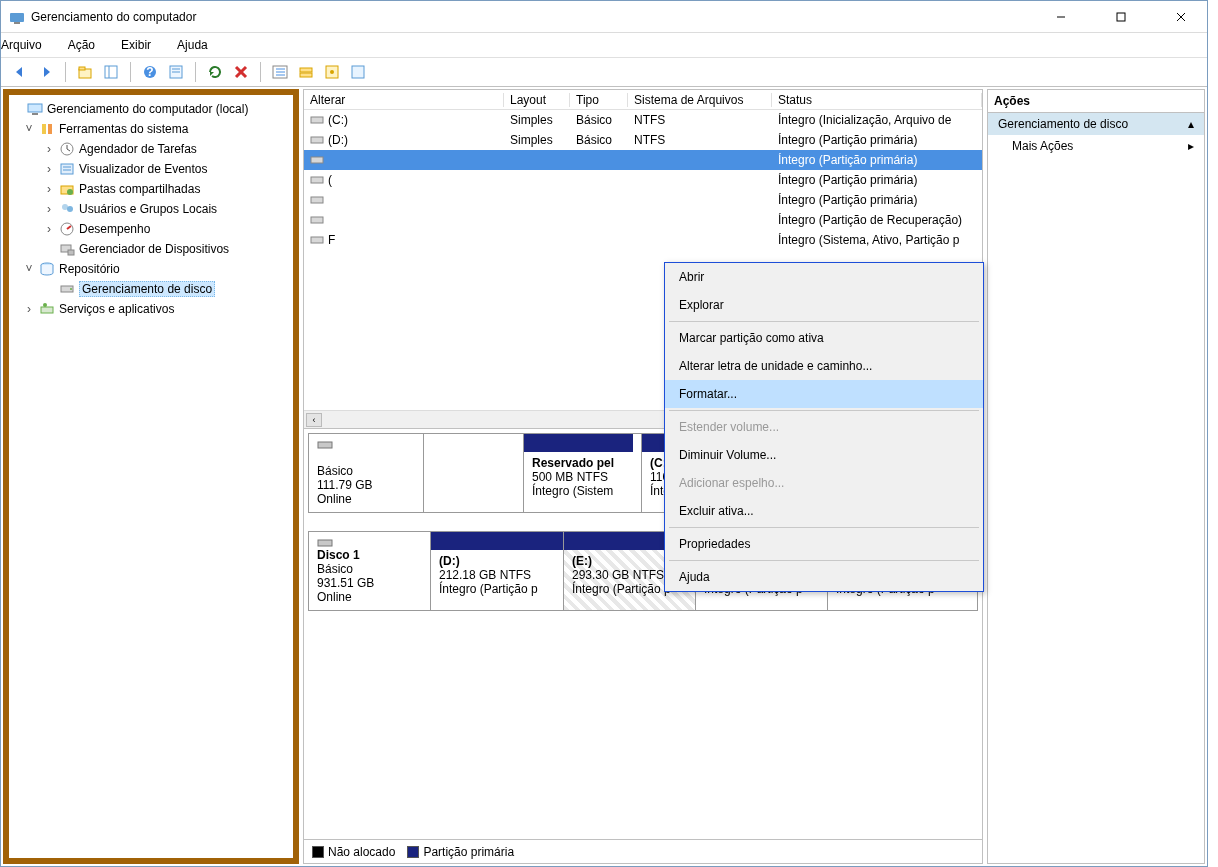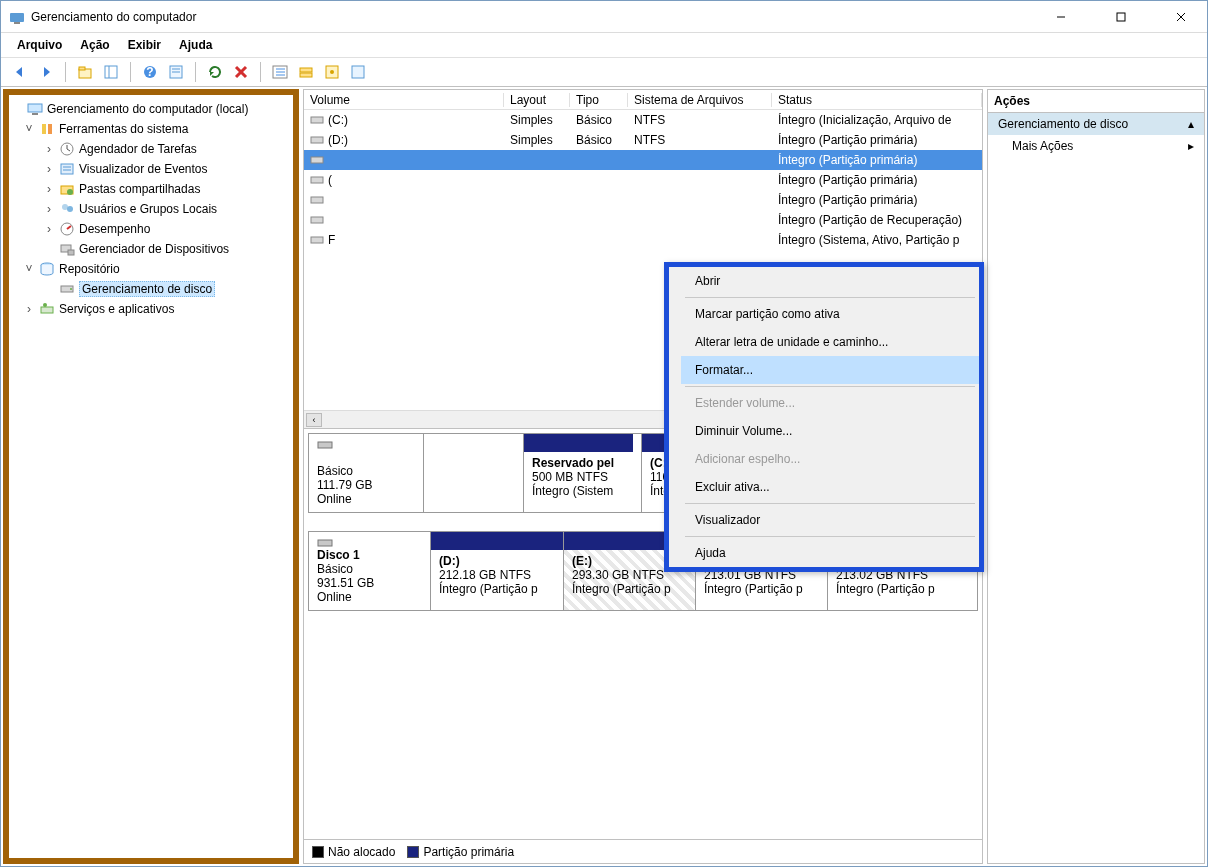--- a/index.html
+++ b/index.html
@@ -2,21 +2,21 @@
 <html><head>
 <meta charset="utf-8">
 <style>
   * { box-sizing: border-box; font-family: "Segoe UI", Tahoma, sans-serif; font-size: 12px; }
   html, body { margin: 0; padding: 0; background: #fff; color: #000; }
   .window { width: 1208px; height: 867px; border: 1px solid #7a9cbf; display: flex; flex-direction: column; background: #fff; }
   .titlebar { height: 32px; display: flex; align-items: center; padding: 0 8px; background: #fff; border-bottom: 1px solid #dcdcdc; }
   .titlebar .title { margin-left: 6px; flex: 1; }
   .titlebar .btns { display: flex; gap: 24px; }
   .winbtn { width: 36px; height: 20px; display: flex; align-items: center; justify-content: center; cursor: pointer; }
-  .menubar { height: 24px; display: flex; align-items: center; padding: 0 16px; gap: 18px; font-weight: bold; }
+  .menubar { height: 24px; display: flex; align-items: center; padding: 0 0; gap: 26px; }
   .menubar span { cursor: pointer; }
   .toolbar { height: 30px; display: flex; align-items: center; padding: 0 8px; gap: 4px; border-top: 1px solid #e0e0e0; border-bottom: 1px solid #c0c0c0; }
   .toolbar .sep { width: 1px; height: 20px; background: #c0c0c0; margin: 0 4px; }
   .toolbtn { width: 22px; height: 22px; display: flex; align-items: center; justify-content: center; cursor: pointer; }
   .body { flex: 1; display: flex; min-height: 0; }
   .tree { width: 296px; border: 6px solid #a16207; margin: 2px; padding: 4px 2px; overflow: auto; }
   .tree-item { display: flex; align-items: center; height: 20px; white-space: nowrap; cursor: pointer; }
   .tree-item .tw { width: 12px; text-align: center; color: #555; }
   .tree-item .ic { width: 16px; height: 16px; margin: 0 4px; display: inline-flex; align-items: center; justify-content: center; }
   .tree-item.selected > .lbl { background: #cde8ff; border: 1px dotted #7ab8e8; padding: 0 2px; }
@@ -42,21 +42,21 @@
   .part-hdr { height: 18px; background: #1a237e; }
   .part-body { padding: 4px 8px; flex: 1; font-size: 12px; overflow: hidden; }
   .part-body .pn { font-weight: bold; }
   .part.hatched .part-body { background: repeating-linear-gradient(45deg,#e8e8e8 0 4px,#fff 4px 8px); }
   .legend { height: 24px; border-top: 1px solid #c0c0c0; display: flex; align-items: center; padding: 0 8px; gap: 12px; }
   .legend .sw { width: 12px; height: 12px; border: 1px solid #555; display: inline-block; margin-right: 4px; vertical-align: middle; }
   .actions { width: 218px; border: 1px solid #c0c0c0; margin: 2px; }
   .actions-head { padding: 4px 6px; font-weight: bold; border-bottom: 1px solid #c0c0c0; }
   .action-item { padding: 4px 10px; display: flex; align-items: center; justify-content: space-between; cursor: pointer; }
   .action-sel { background: #d4e6f1; }
-  .ctxmenu { position: absolute; left: 360px; top: 172px; width: 320px; background: #f0f0f0; border: 5px solid #1d4ed8; box-shadow: 2px 2px 6px rgba(0,0,0,.25); z-index: 10; padding-left: 12px; }
+  .ctxmenu { position: absolute; left: 360px; top: 172px; width: 320px; background: #f0f0f0; border: 1px solid #1d4ed8; box-shadow: 2px 2px 6px rgba(0,0,0,.25); z-index: 10; }
   .ctxmenu .mi { height: 28px; display: flex; align-items: center; padding: 0 14px; cursor: pointer; }
   .ctxmenu .mi.disabled { color: #999; cursor: default; }
   .ctxmenu .mi.hl { background: #bfe0ff; }
   .ctxmenu hr { border: none; border-top: 1px solid #c8c8c8; margin: 2px 4px; }
   .scrolltrack { height: 18px; background: #f0f0f0; border-top: 1px solid #dcdcdc; display: flex; align-items: center; justify-content: space-between; padding: 0 2px; }
   .scrbtn { width: 16px; height: 14px; background: #e4e4e4; border: 1px solid #bbb; display: flex; align-items: center; justify-content: center; font-size: 9px; cursor: pointer; }
   svg { display: block; }
 </style>
 </head>
 <body>
@@ -285,21 +285,21 @@
             </svg>
           </span>
           <span class="lbl">Serviços e aplicativos</span>
         </div>
     </div>
 
     <div class="center">
 
       <div class="vol-table">
         <div class="vol-head">
-          <div class="cell col-vol">Volume</div>
+          <div class="cell col-vol">Alterar</div>
           <div class="cell col-layout">Layout</div>
           <div class="cell col-type">Tipo</div>
           <div class="cell col-fs">Sistema de Arquivos</div>
           <div class="cell col-status">Status</div>
         </div>
         <div id="vol-rows">
             <div class="vol-row">
               <div class="cell col-vol">
                 <span class="ic">
                   <svg width="14" height="14">
@@ -400,31 +400,32 @@
           </div>
         <div style="height:160px"></div>
         <div class="scrolltrack">
           <div class="scrbtn">‹</div>
           <div class="scrbtn">›</div>
         </div>
       </div>
 
       <div class="ctxmenu">
         <div class="mi">Abrir</div>
+        <div class="mi">Explorar</div>
         <hr>
         <div class="mi">Marcar partição como ativa</div>
         <div class="mi">Alterar letra de unidade e caminho...</div>
         <div class="mi hl">Formatar...</div>
         <hr>
         <div class="mi disabled">Estender volume...</div>
         <div class="mi">Diminuir Volume...</div>
         <div class="mi disabled">Adicionar espelho...</div>
         <div class="mi">Excluir ativa...</div>
         <hr>
-        <div class="mi">Visualizador</div>
+        <div class="mi">Propriedades</div>
         <hr>
         <div class="mi">Ajuda</div>
       </div>
 
       <div class="disk-panel">
         <div id="disks">
             <div class="disk-row" style="margin-bottom: 18px;">
               <div class="disk-label"><span><svg width="16" height="10">
                     <rect x="1" y="2" width="14" height="6" fill="#c8c8c8" stroke="#777"></rect>
                   </svg></span> <span class="dname"></span><br>Básico<br>111.79 GB<br>Online</div>

